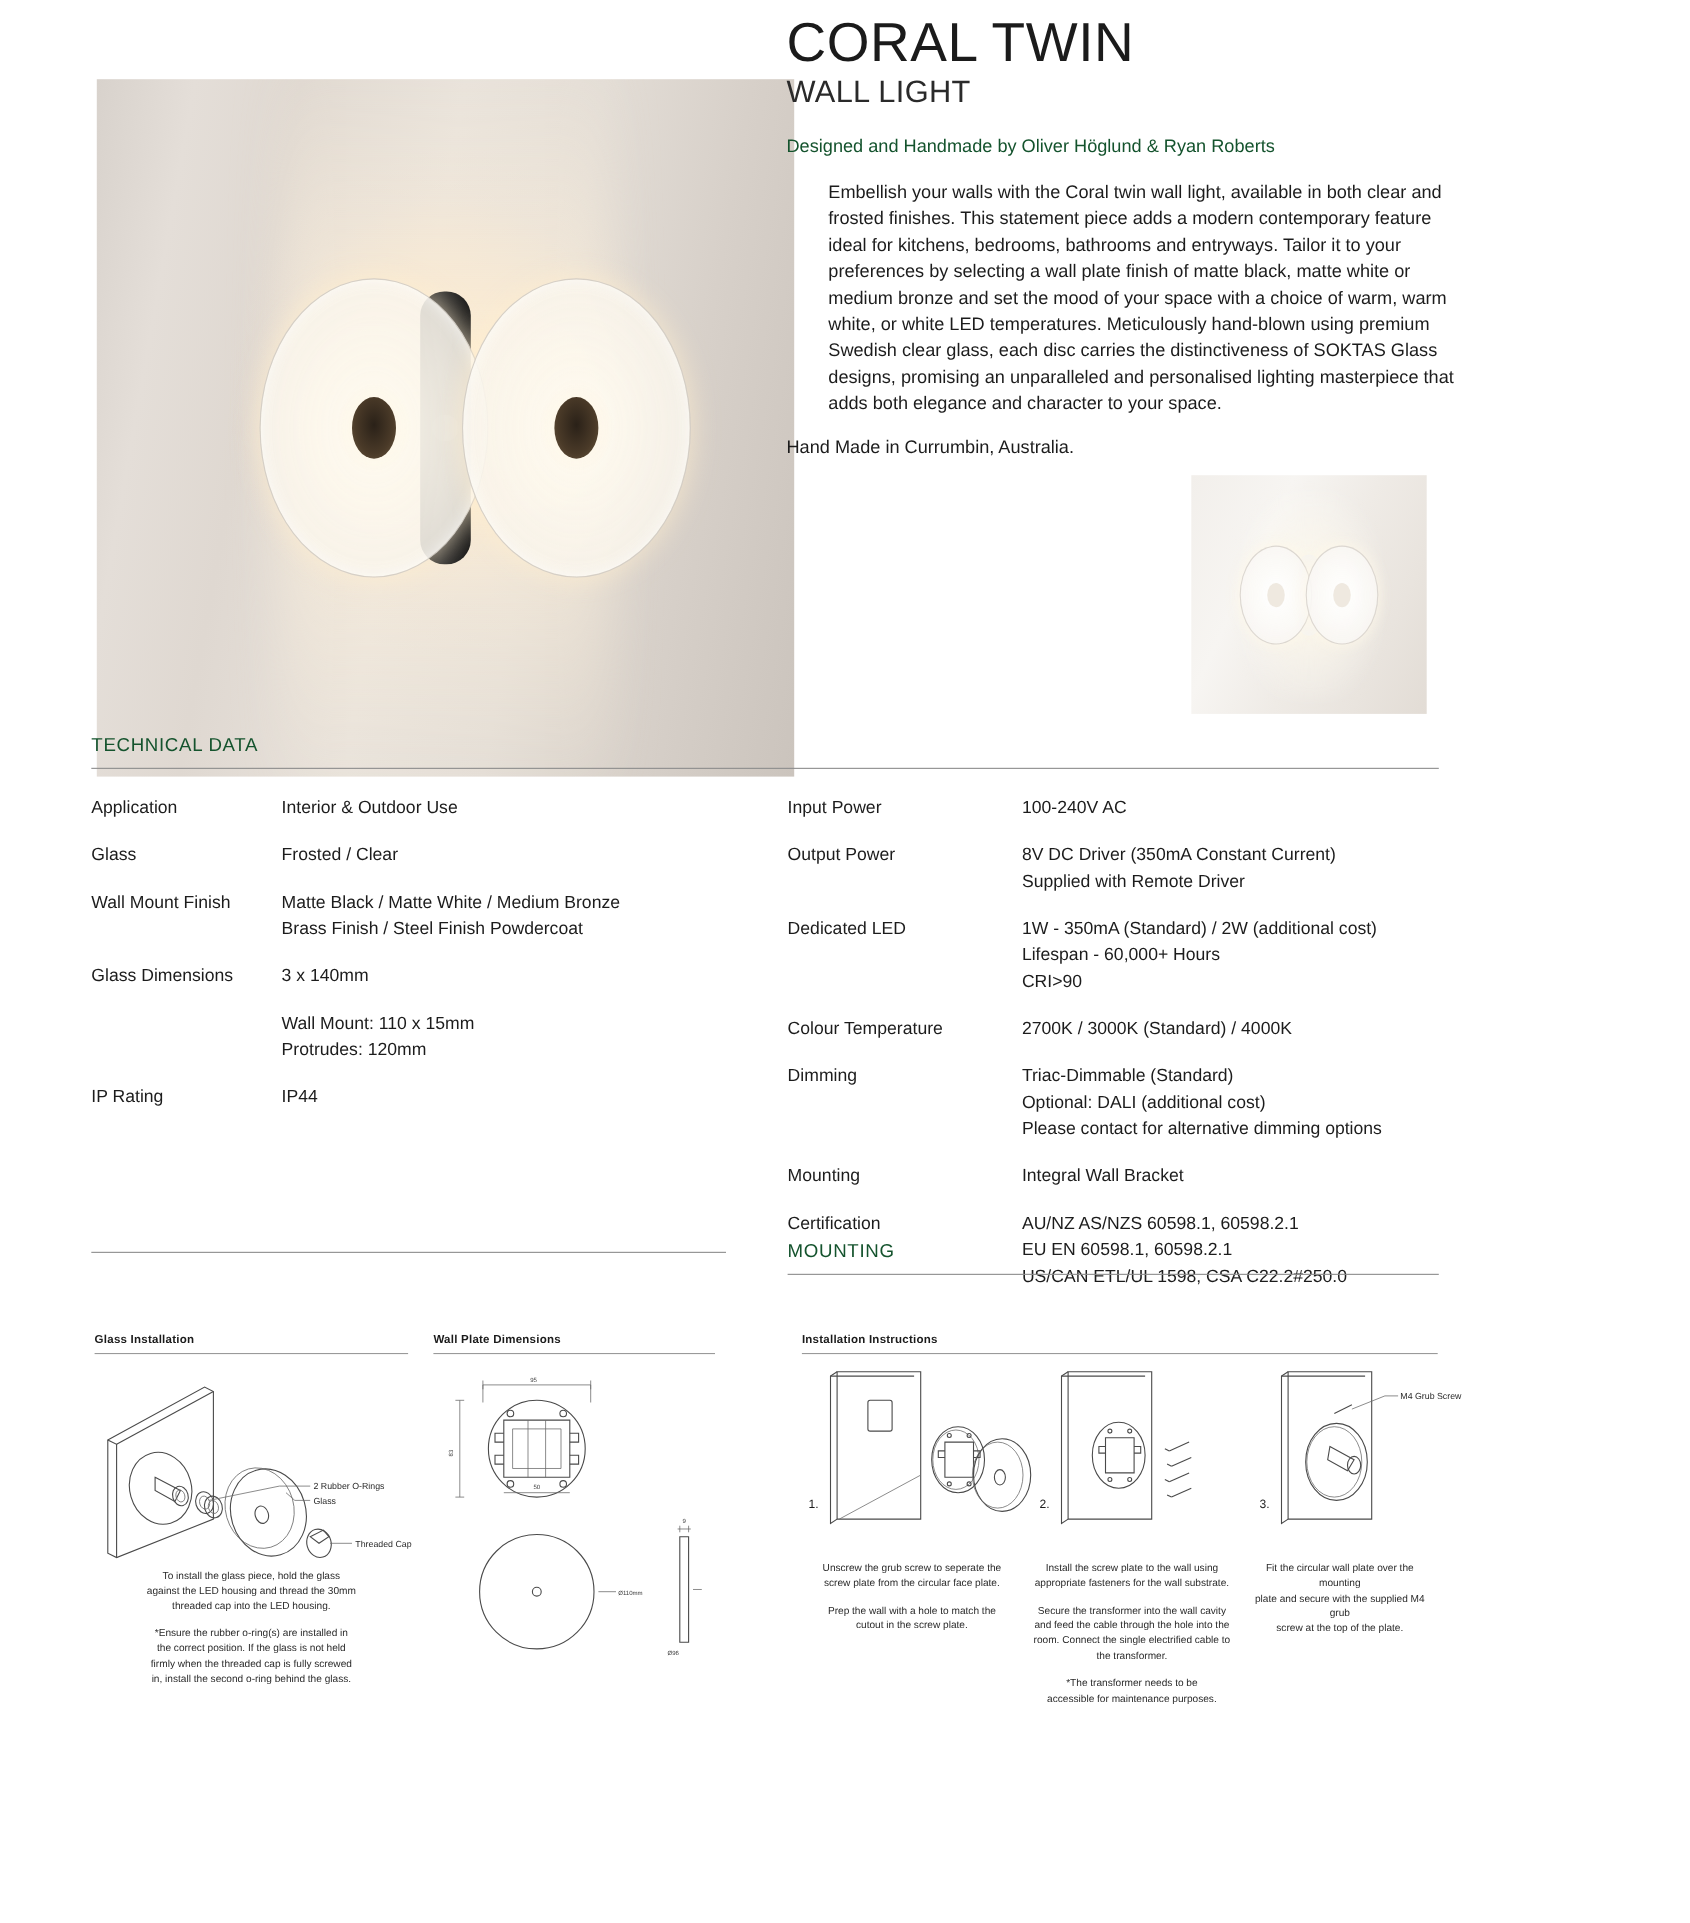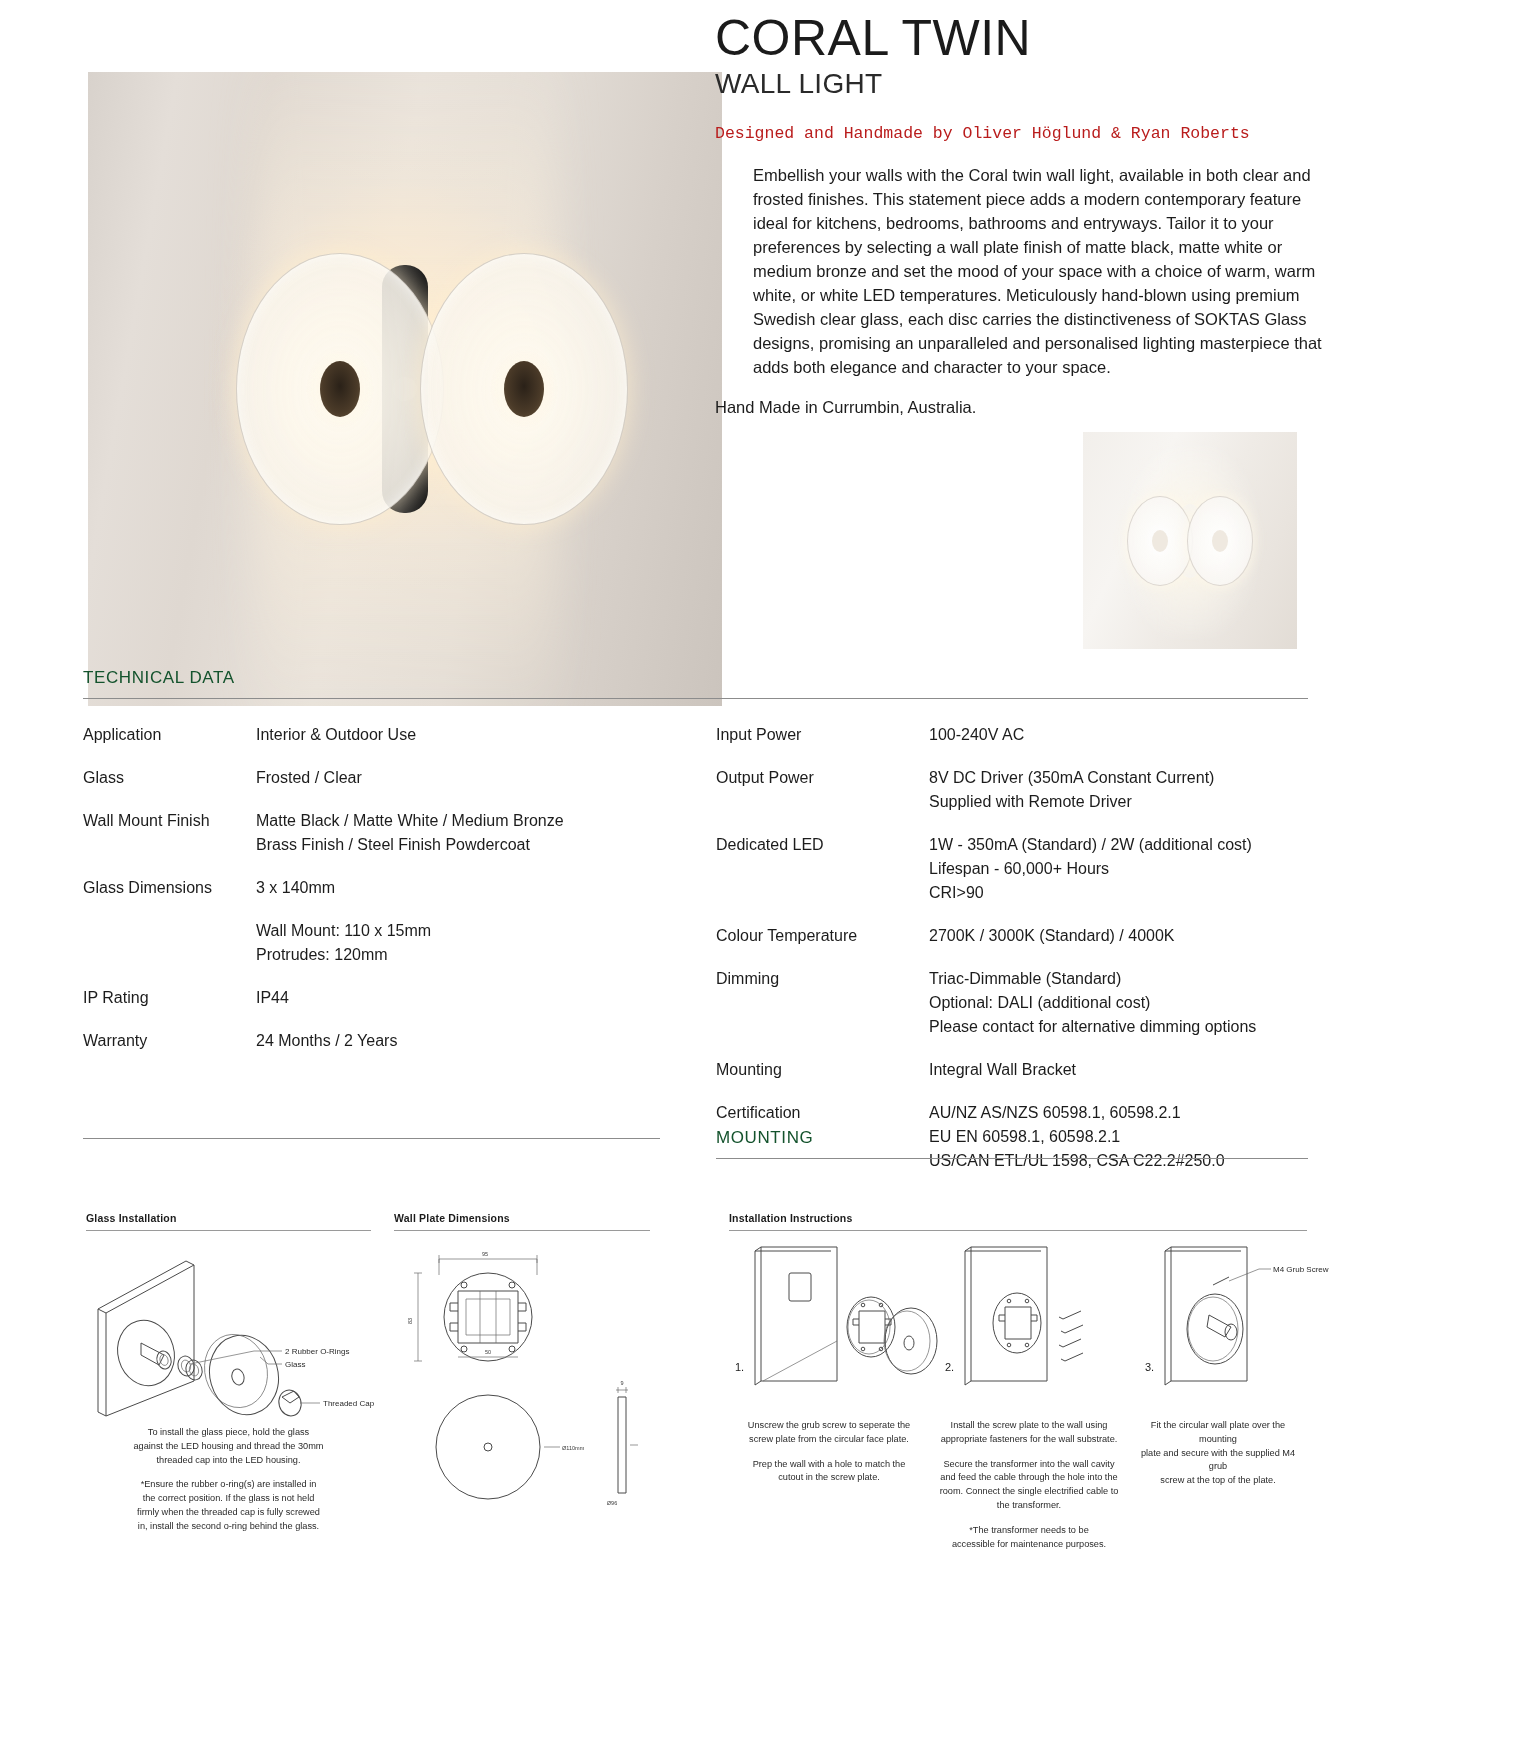--- a/index.html
+++ b/index.html
@@ -101,21 +101,21 @@
   .title {
     font-size: 50px; font-weight: 400; letter-spacing: 0.5px;
     line-height: 1.06; color: #1b1b1b;
   }
   .subtitle {
     font-size: 28px; font-weight: 400; letter-spacing: 0.3px;
     line-height: 1.2; margin-top: 2px; color: #2a2a2a;
   }
   .byline {
     position: absolute; left: 715px; top: 122px; width: 600px;
-    font-size: 16.5px; line-height: 1.45; color: #b91c1c; font-family: Liberation Mono, monospace;
+    font-size: 16.5px; line-height: 1.45; color: #14532d;
   }
   .desc {
     position: absolute; left: 753px; top: 163px; width: 578px;
     font-size: 16.5px; line-height: 1.455; color: #1c1c1c;
     text-align: left;
   }
   .handmade {
     position: absolute; left: 715px; top: 396px; width: 600px;
     font-size: 16.5px; line-height: 1.45; color: #1c1c1c;
   }
@@ -220,24 +220,20 @@
         <div class="spec-val">3 x 140mm</div>
       </div>
     <div class="spec-row">
         <div class="spec-key"></div>
         <div class="spec-val">Wall Mount: 110 x 15mm
 Protrudes: 120mm</div>
       </div>
     <div class="spec-row">
         <div class="spec-key">IP Rating</div>
         <div class="spec-val">IP44</div>
-      </div>
-    <div class="spec-row">
-        <div class="spec-key">Warranty</div>
-        <div class="spec-val">24 Months / 2 Years</div>
       </div>
   </div>
 
   <div class="spec-col" id="spec-right">
     <div class="spec-row">
         <div class="spec-key">Input Power</div>
         <div class="spec-val">100-240V AC</div>
       </div>
     <div class="spec-row">
         <div class="spec-key">Output Power</div>

